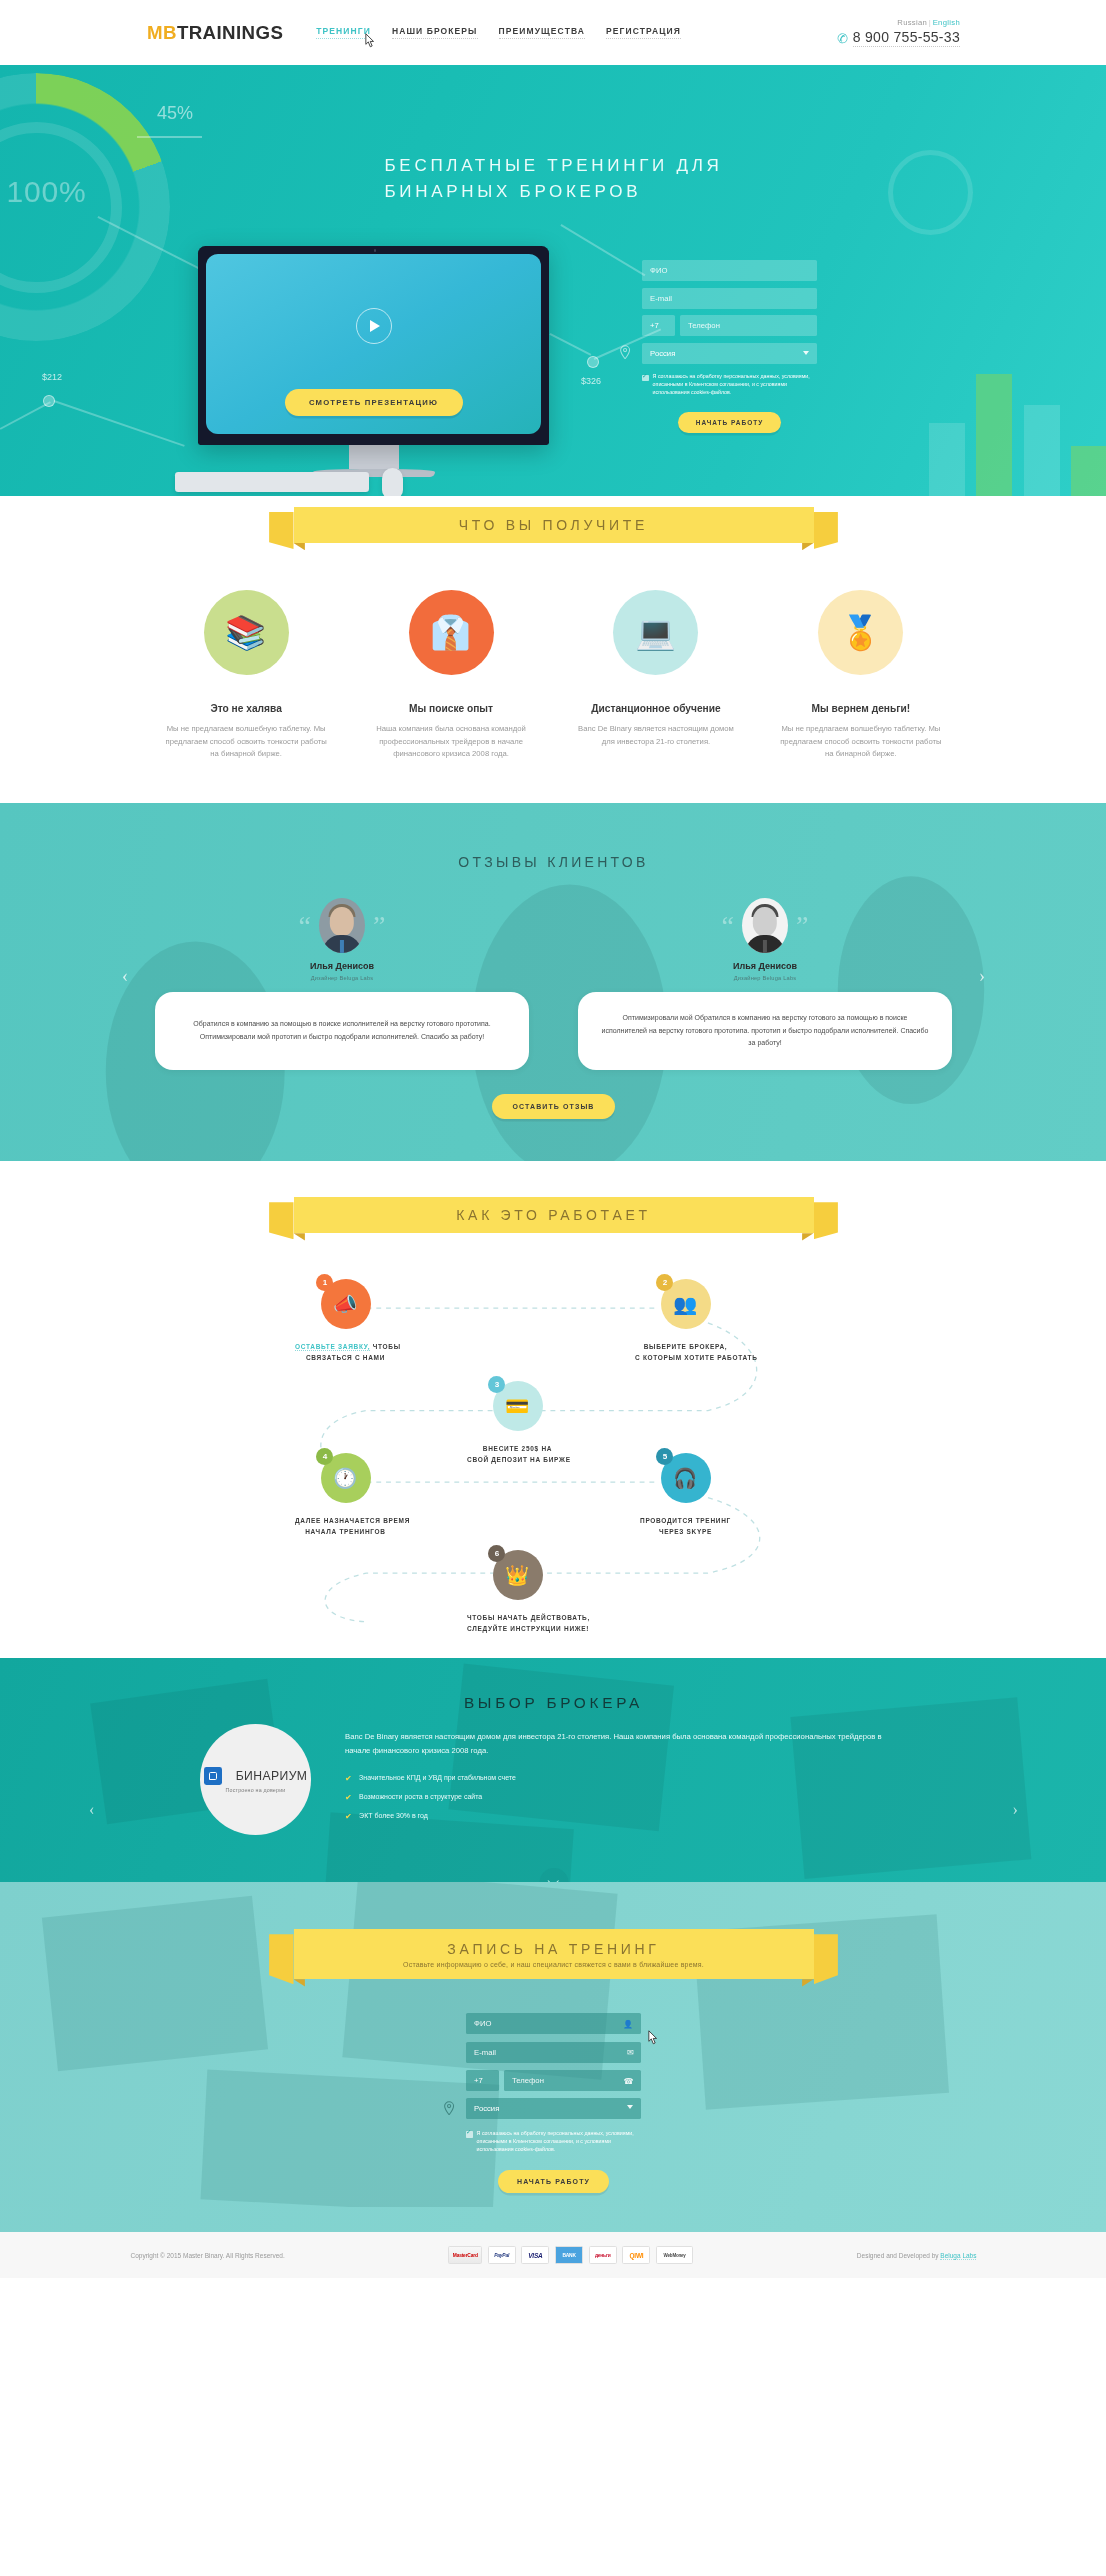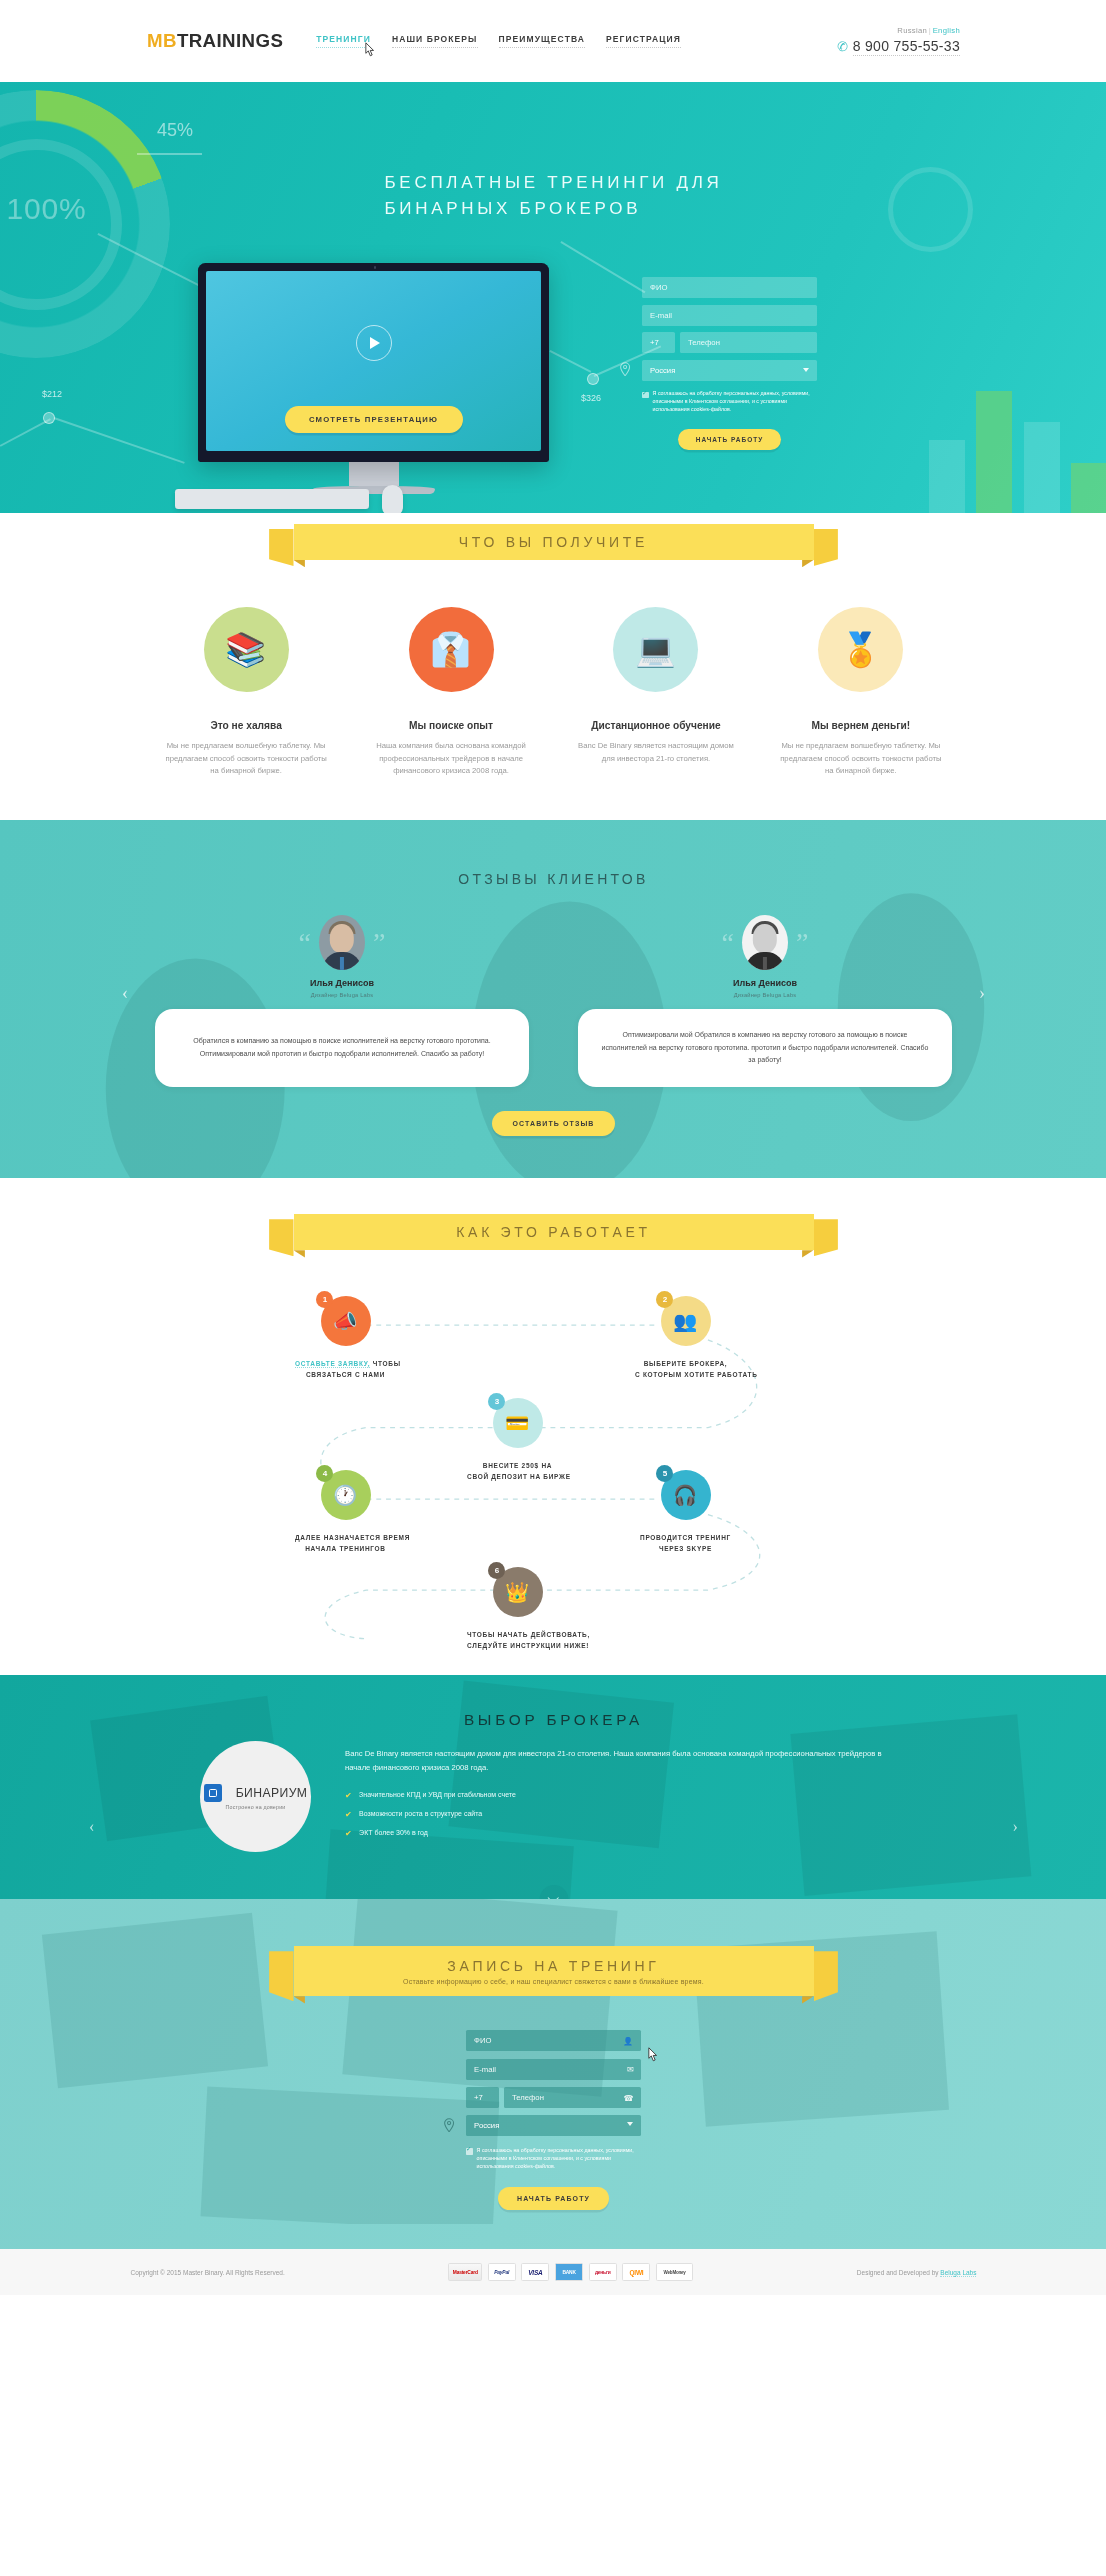--- a/index.html
+++ b/index.html
@@ -6,24 +6,24 @@
   body {
     width: 1107px;
     font-family: "Liberation Sans", sans-serif;
     background: #ffffff;
     overflow-x: hidden;
   }
   .page { width: 1107px; position: relative; }
 
   
   .header {
-    height: 82px;
+    height: 65px;
     background: #ffffff;
     display: flex;
-    align-items: center;
+    align-items: flex-start;
     position: relative;
     z-index: 40;
   }
   .hdr-inner {
     width: 813px; margin: 0 auto;
     display: flex; align-items: center;
     position: relative; height: 65px;
   }
   .logo { font-size: 18.7px; font-weight: bold; letter-spacing: 0.4px; white-space: nowrap; }
   .logo .mb { color: #f0ad20; }
@@ -99,21 +99,21 @@
   }
 
   
   .monitor { position: absolute; left: 198px; top: 181px; width: 351px; z-index: 5; }
   .mon-screen {
     width: 351px; height: 199px; border-radius: 7.3px 7.3px 2.4px 2.4px;
     background: #14182b; padding: 8.1px 8.1px 11.4px 8.1px; position: relative;
     box-shadow: 0 6.5px 23px rgba(0,0,0,.22);
   }
   .mon-inner {
-    width: 100%; height: 100%; border-radius: 2px;
+    width: 100%; height: 100%; border-radius: 12px;
     background: linear-gradient(150deg, #4fc6e0 0%, #35b8d6 50%, #25b3b9 100%);
     position: relative; overflow: hidden;
   }
   .mon-cam { position: absolute; top: 3.3px; left: 50%; width: 2.4px; height: 2.4px; border-radius: 50%; background: #3a3f55; }
   .play-btn {
     position: absolute; left: 50%; top: 40%; transform: translate(-50%,-50%);
     width: 36px; height: 36px; border-radius: 50%; border: 1.6px solid rgba(255,255,255,.65);
     display: flex; align-items: center; justify-content: center; cursor: pointer;
   }
   .play-tri {

